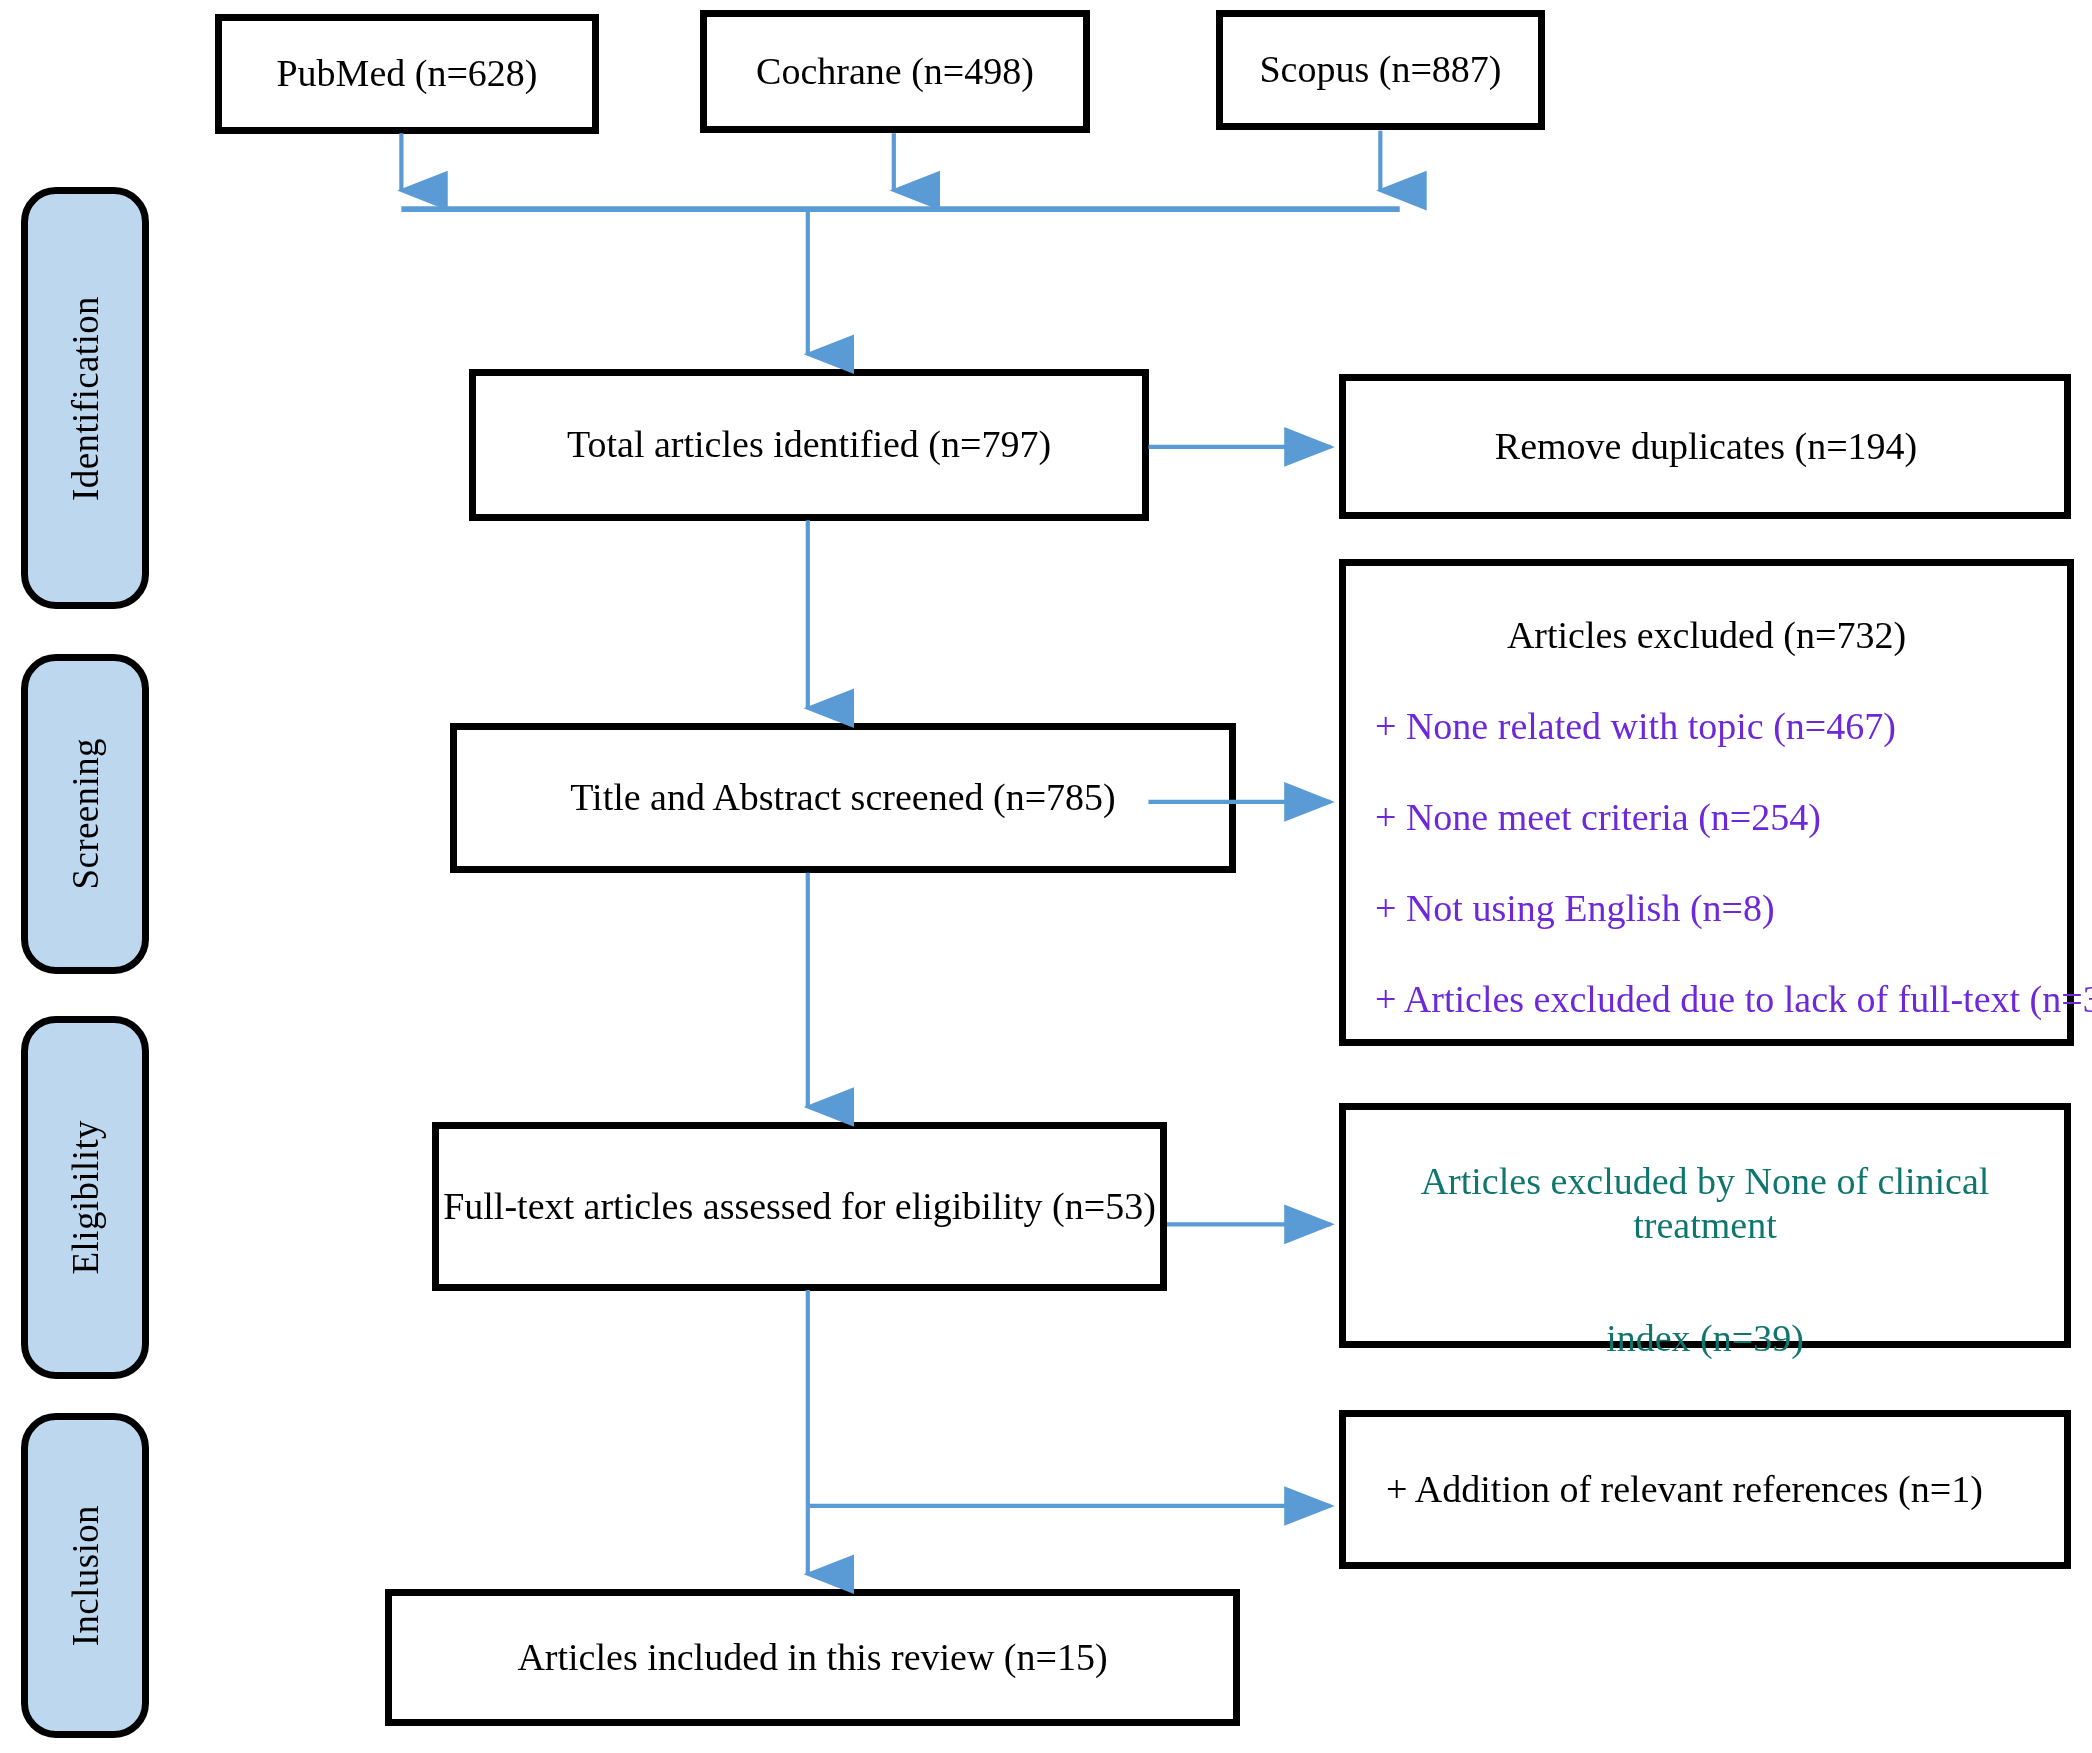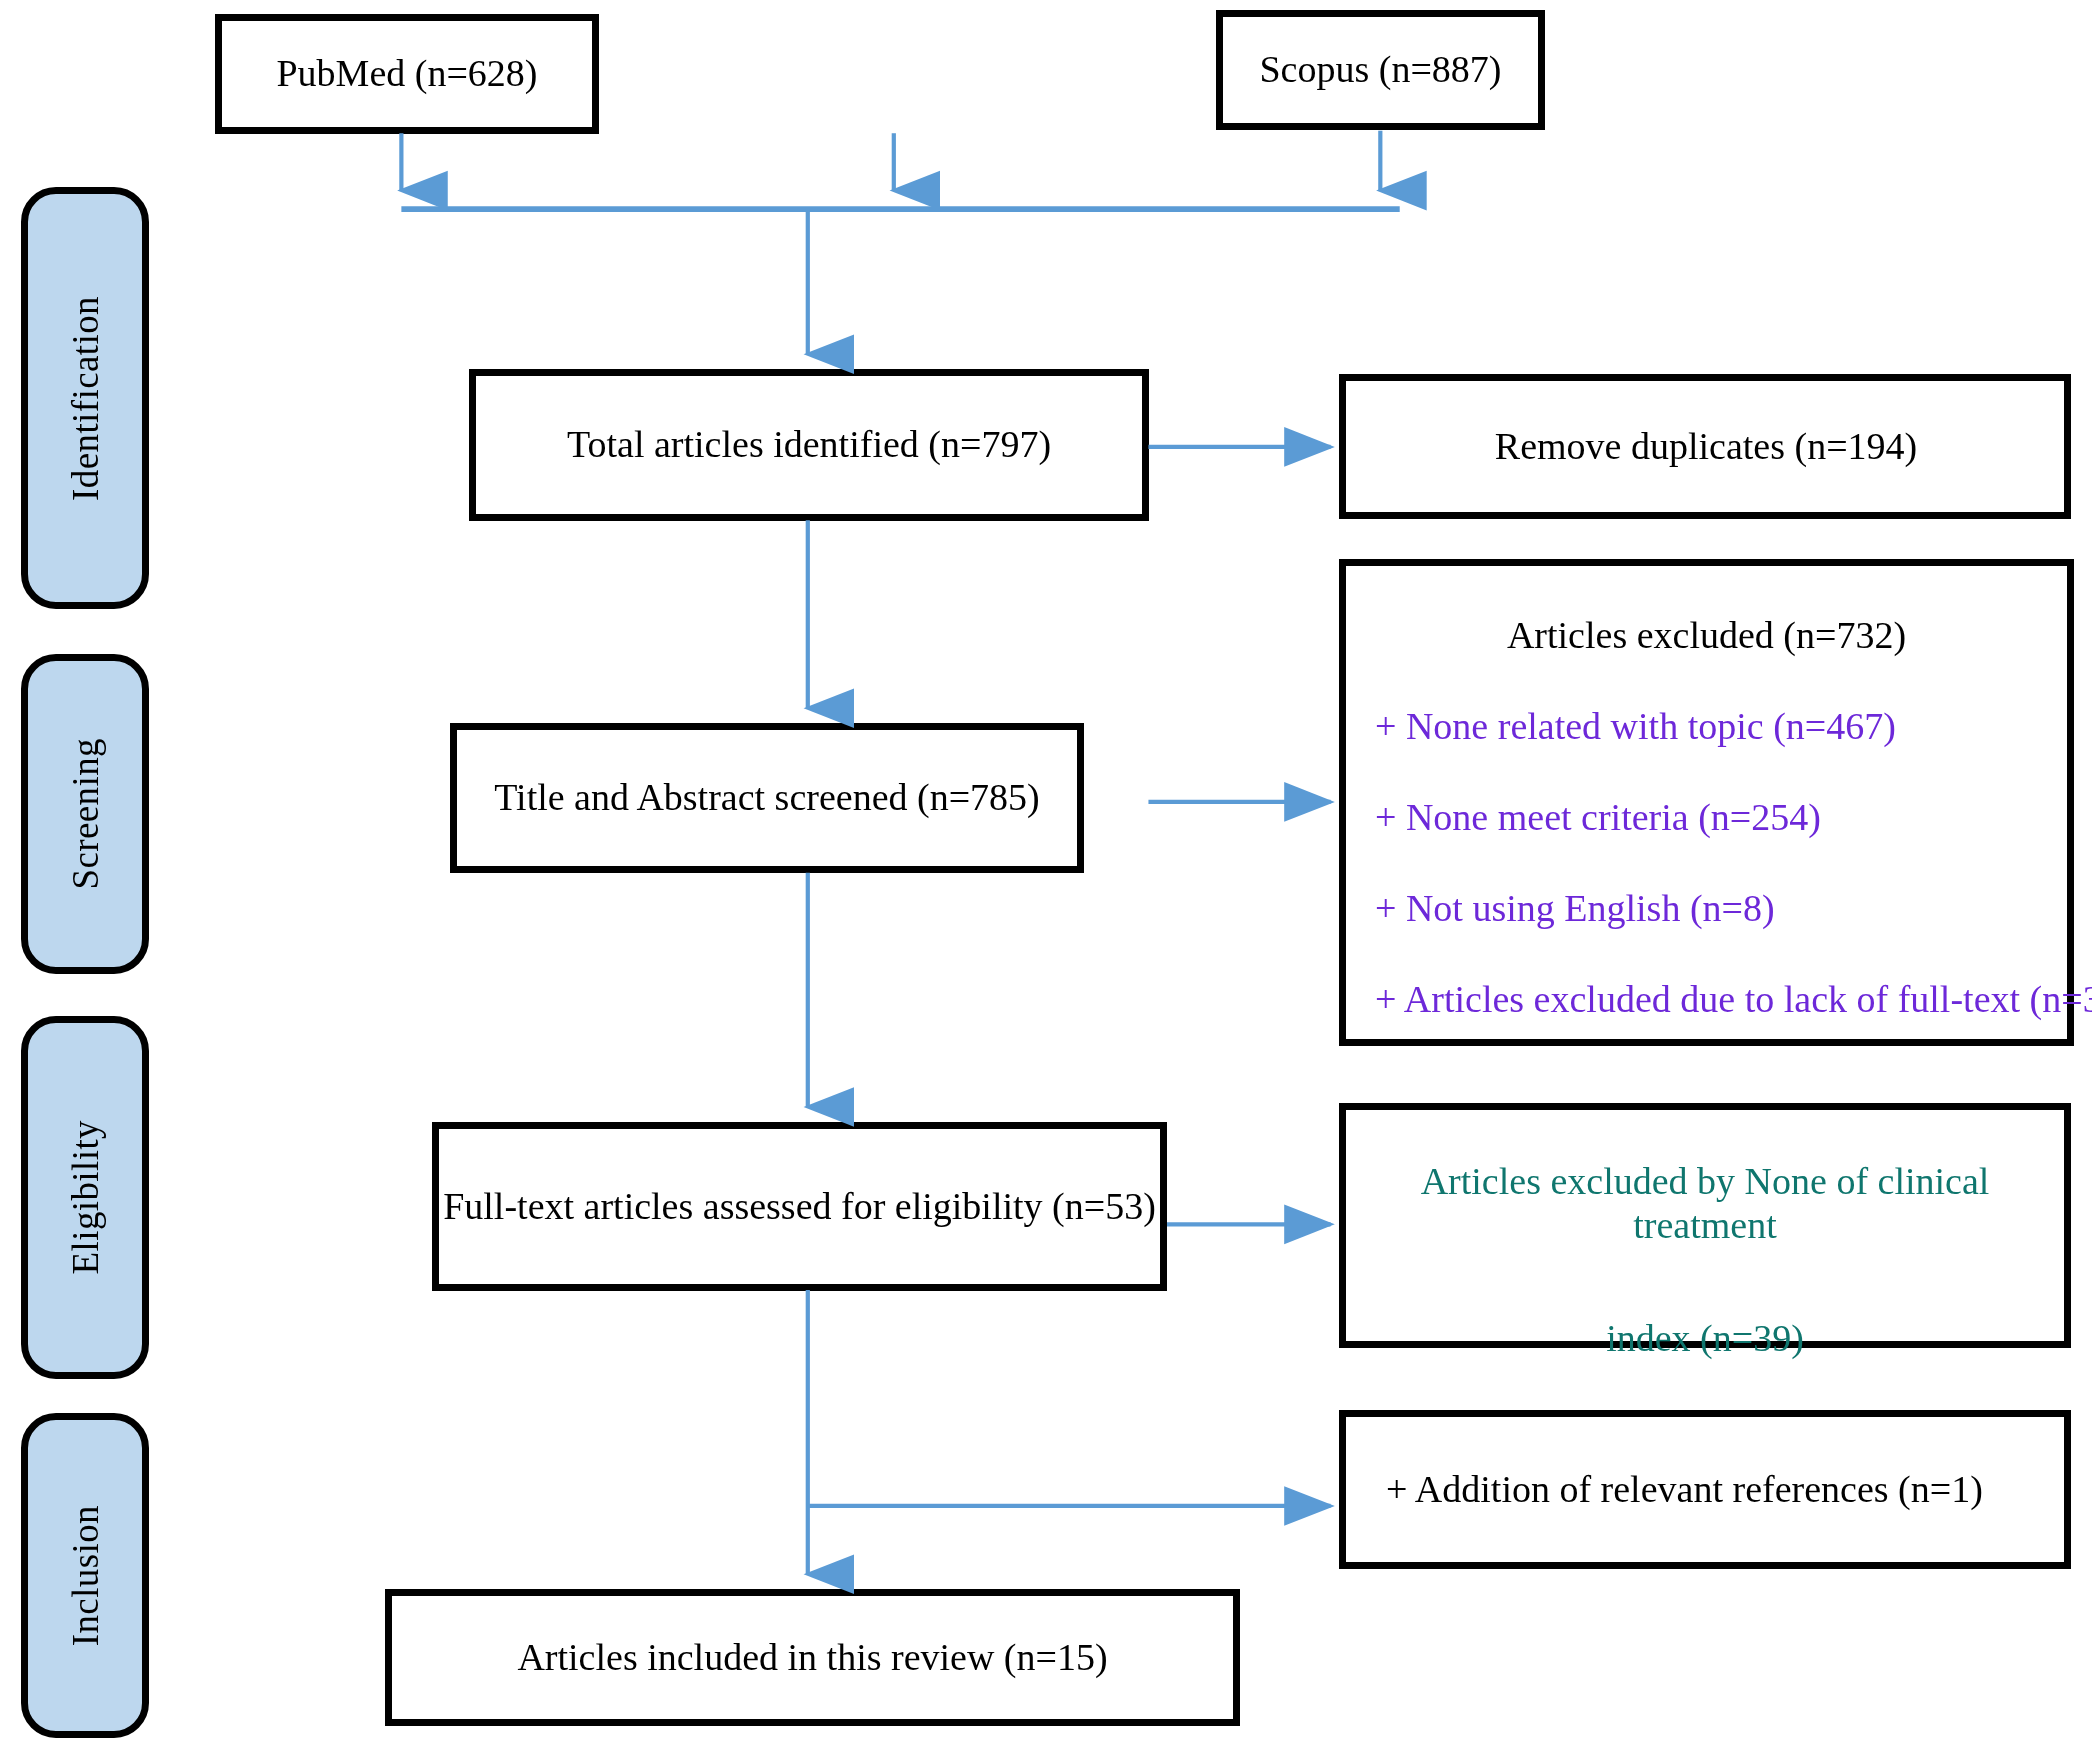--- a/index.html
+++ b/index.html
@@ -124,30 +124,33 @@
   </div>
 
   <div class="phase" style="left:21px; top:1413px; width:128px; height:325px;">
     <span class="phase-label">Inclusion</span>
   </div>
 
   <div class="box" style="left:215px; top:13.5px; width:384px; height:120px;">
     <span class="box-text">PubMed (n=628)</span>
   </div>
 
+  <div class="box" style="left:700px; top:10px; width:390px; height:123px;">
+    <span class="box-text">Cochrane (n=498)</span>
+  </div>
 
   <div class="box" style="left:1216px; top:10px; width:329px; height:120px;">
     <span class="box-text">Scopus (n=887)</span>
   </div>
 
   <div class="box" style="left:469px; top:369px; width:680px; height:152px;">
     <span class="box-text">Total articles identified (n=797)</span>
   </div>
 
-  <div class="box" style="left:450px; top:723px; width:634px; height:150px;">
+  <div class="box" style="left:450px; top:723px; width:786px; height:150px;">
     <span class="box-text">Title and Abstract screened (n=785)</span>
   </div>
 
   <div class="box" style="left:432px; top:1122px; width:735px; height:169px;">
     <span class="box-text">Full-text articles assessed for eligibility (n=53)</span>
   </div>
 
   <div class="box" style="left:385px; top:1589px; width:855px; height:137px;">
     <span class="box-text">Articles included in this review (n=15)</span>
   </div>

